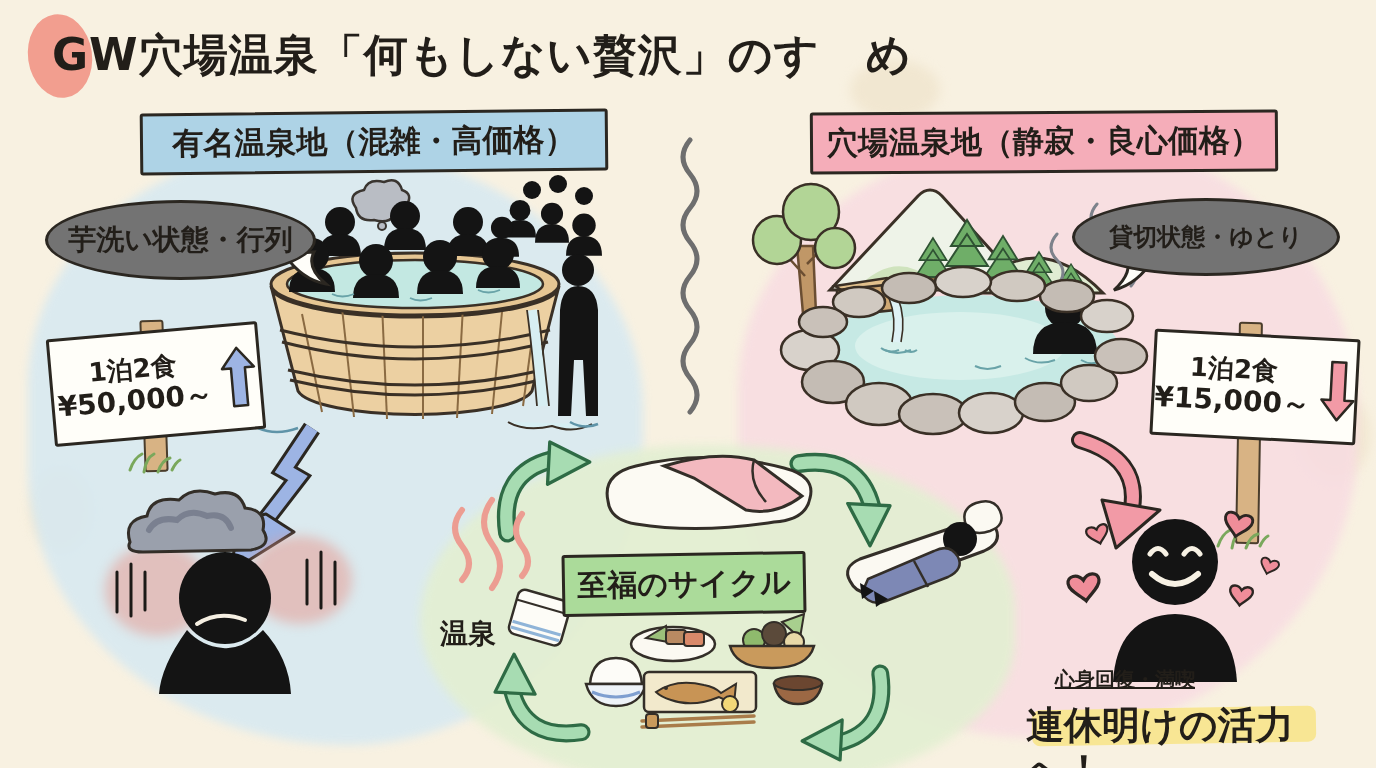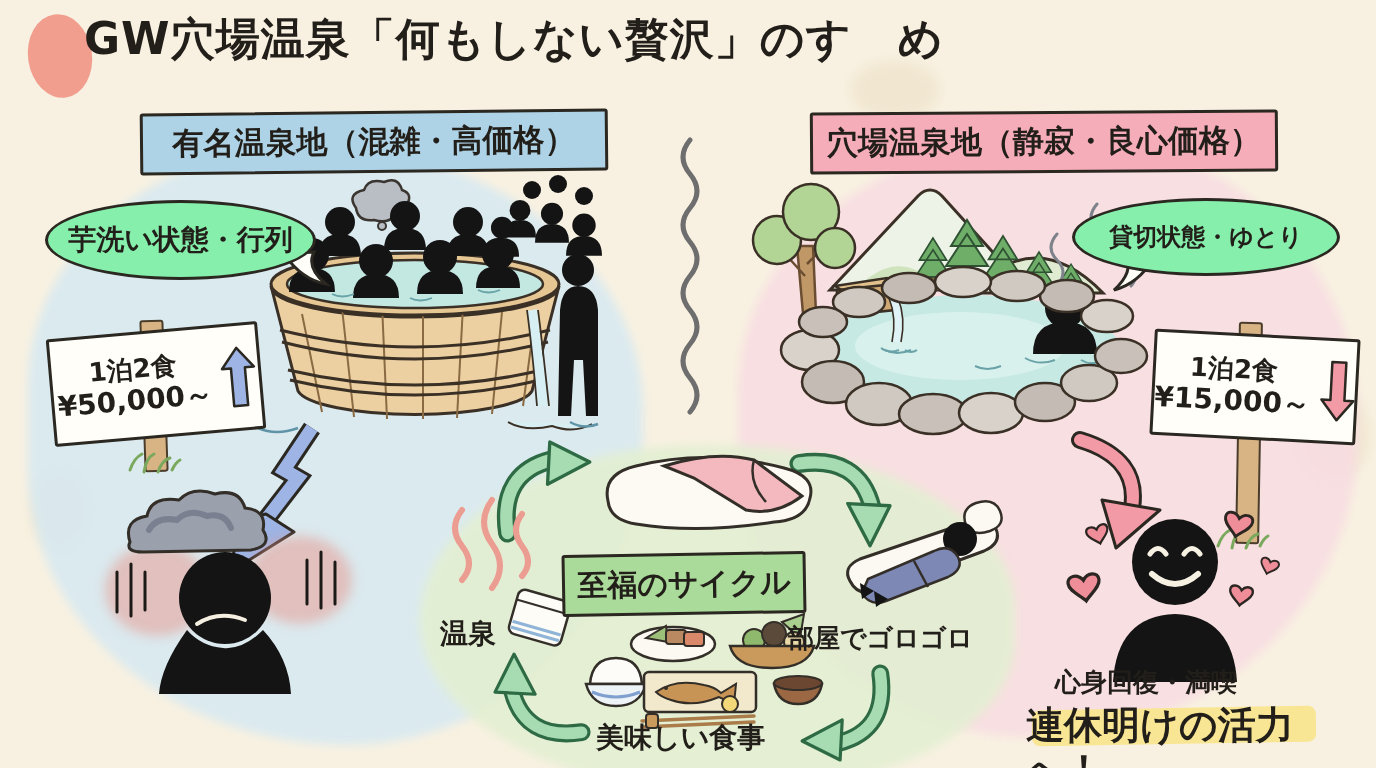--- a/index.html
+++ b/index.html
@@ -4,21 +4,21 @@
 <style>
   html,body{margin:0;padding:0;}
   #canvas{position:relative;width:1376px;height:768px;background:#f8f1e1;overflow:hidden;
           font-family:"DejaVu Sans",sans-serif;color:#221e19;}
   .abs{position:absolute;}
   .txt{font-weight:bold;color:#221e19;line-height:1.15;}
   .wash{position:absolute;filter:blur(5px);}
   .stain{position:absolute;filter:blur(6px);opacity:.55;background:#ecdfc4;border-radius:50%;}
   .hdr{position:absolute;border:3.5px solid #2b2721;display:flex;align-items:center;justify-content:center;
        font-weight:bold;border-radius:3px;}
-  .bubble{position:absolute;background:#86efac;border:3.5px solid #2b2721;border-radius:50%;
+  .bubble{position:absolute;background:#737373;border:3.5px solid #2b2721;border-radius:50%;
           display:flex;align-items:center;justify-content:center;text-align:center;font-weight:bold;}
   .board{position:absolute;background:#fffef9;border:3.5px solid #2b2721;border-radius:3px;
          display:flex;align-items:center;justify-content:center;gap:10px;}
   .post{position:absolute;width:20px;background:#d8b384;border:2.5px solid #4a3d2c;border-radius:3px;}
   .lbl{position:absolute;text-align:left;font-weight:bold;}
   svg{display:block;overflow:visible;}
 </style>
 </head>
 <body>
 
@@ -26,21 +26,21 @@
 
   <div class="stain" style="left:850px;top:60px;width:90px;height:60px;"></div>
   <div class="stain" style="left:1300px;top:390px;width:70px;height:90px;"></div>
   <div class="stain" style="left:30px;top:470px;width:60px;height:80px;"></div>
 
   <div class="wash" style="left:28px;top:145px;width:615px;height:600px;background:#d6e9f2;opacity:.85;border-radius:46% 54% 48% 52% / 40% 44% 52% 46%;"></div>
   <div class="wash" style="left:738px;top:138px;width:620px;height:600px;background:#f8dce2;opacity:.85;border-radius:50% 46% 52% 48% / 42% 46% 50% 48%;"></div>
   <div class="wash" style="left:420px;top:445px;width:595px;height:345px;background:#e3efd2;opacity:.92;border-radius:48% 52% 46% 50% / 52% 48% 44% 50%;"></div>
 
   <div class="abs" style="left:28px;top:14px;width:64px;height:84px;background:#f0897b;opacity:.8;border-radius:50%;transform:rotate(-8deg);"></div>
-  <div class="abs txt" style="left:52px;top:14px;width:900px;font-size:44px;letter-spacing:1px;margin-left:32px;">GW穴場温泉「何もしない贅沢」のすゝめ</div>
+  <div class="abs txt" style="left:52px;top:30px;width:900px;font-size:44px;letter-spacing:1px;">GW穴場温泉「何もしない贅沢」のすゝめ</div>
 
   <svg class="abs" style="left:668px;top:136px;" width="44" height="280" viewBox="0 0 44 280">
     <path d="M22,4 q-14,17 0,34 t0,34 t0,34 t0,34 t0,34 t0,34 t0,34 t0,34" fill="none" stroke="#6e6e6e" stroke-width="5" stroke-linecap="round"></path>
   </svg>
 
   <div class="hdr" style="left:140px;top:111px;width:462px;height:56px;background:#aed3e6;font-size:31px;transform:rotate(-.6deg);">
     <span>有名温泉地（混雑・高価格）</span>
   </div>
 
   <svg class="abs" style="left:240px;top:178px;" width="360" height="268" viewBox="0 0 360 268">
@@ -310,21 +310,21 @@
       <path d="M97,76 Q120,96 143,76" stroke-width="6"></path>
     </g>
     <g fill="#ef8d99" stroke="#2c2622" stroke-width="2.5">
       <path transform="translate(30,30) scale(.9) rotate(-15)" d="M12,21 C8,16 0,12 0,6 C0,0 8,-1 12,5 C16,-1 24,0 24,6 C24,12 16,16 12,21 Z"></path>
       <path transform="translate(12,78) scale(1.3) rotate(-8)" d="M12,21 C8,16 0,12 0,6 C0,0 8,-1 12,5 C16,-1 24,0 24,6 C24,12 16,16 12,21 Z"></path>
       <path transform="translate(172,12) scale(1.15) rotate(12)" d="M12,21 C8,16 0,12 0,6 C0,0 8,-1 12,5 C16,-1 24,0 24,6 C24,12 16,16 12,21 Z"></path>
       <path transform="translate(208,58) scale(.75) rotate(18)" d="M12,21 C8,16 0,12 0,6 C0,0 8,-1 12,5 C16,-1 24,0 24,6 C24,12 16,16 12,21 Z"></path>
       <path transform="translate(176,86) scale(.95) rotate(8)" d="M12,21 C8,16 0,12 0,6 C0,0 8,-1 12,5 C16,-1 24,0 24,6 C24,12 16,16 12,21 Z"></path>
     </g>
   </svg>
-  <div class="lbl txt" style="left:1055px;top:668px;width:240px;font-size:26px;">心身回復・満喫</div>
+  <div class="lbl txt" style="left:1055px;top:668px;width:240px;font-size:20px;text-decoration:underline;">心身回復・満喫</div>
   <div class="abs" style="left:1032px;top:708px;width:284px;height:36px;background:#f8e694;border-radius:8px;transform:rotate(-1deg);"></div>
   <div class="lbl txt" style="left:1026px;top:704px;width:300px;font-size:38px;">連休明けの活力へ！</div>
 
   <svg class="abs" style="left:492px;top:442px;" width="100" height="100" viewBox="0 0 90 90">
     <path d="M14,82 Q6,28 54,16" stroke="#2e6b45" stroke-width="17" fill="none" stroke-linecap="round"></path>
     <path d="M14,82 Q6,28 54,16" stroke="#a7dcb2" stroke-width="11" fill="none" stroke-linecap="round"></path>
     <polygon points="52,0 88,18 50,38" fill="#a7dcb2" stroke="#2e6b45" stroke-width="3" stroke-linejoin="round"></polygon>
   </svg>
   <svg class="abs" style="left:790px;top:448px;transform:rotate(90deg);" width="100" height="100" viewBox="0 0 90 90">
     <path d="M14,82 Q6,28 54,16" stroke="#2e6b45" stroke-width="17" fill="none" stroke-linecap="round"></path>
@@ -405,16 +405,14 @@
       <path d="M2,34 h50 M2,40 h50" stroke="#8fb4d8" stroke-width="3"></path>
       <path d="M0,12 h54" stroke="#332e28" stroke-width="2"></path>
     </g>
   </svg>
 
   <div class="hdr" style="left:562px;top:553px;width:238px;height:56px;background:#abdb9a;font-size:30px;transform:rotate(-1deg);">
     <span>至福のサイクル</span>
   </div>
 
   <div class="lbl txt" style="left:440px;top:618px;width:100px;font-size:28px;">温泉</div>
-  <div class="lbl txt" style="left:788px;top:624px;width:220px;font-size:26px;">部屋でゴロゴロ</div>
-  <div class="lbl txt" style="left:596px;top:722px;width:210px;font-size:28px;">美味しい食事</div>
 
 </div>
 
 </body></html>

